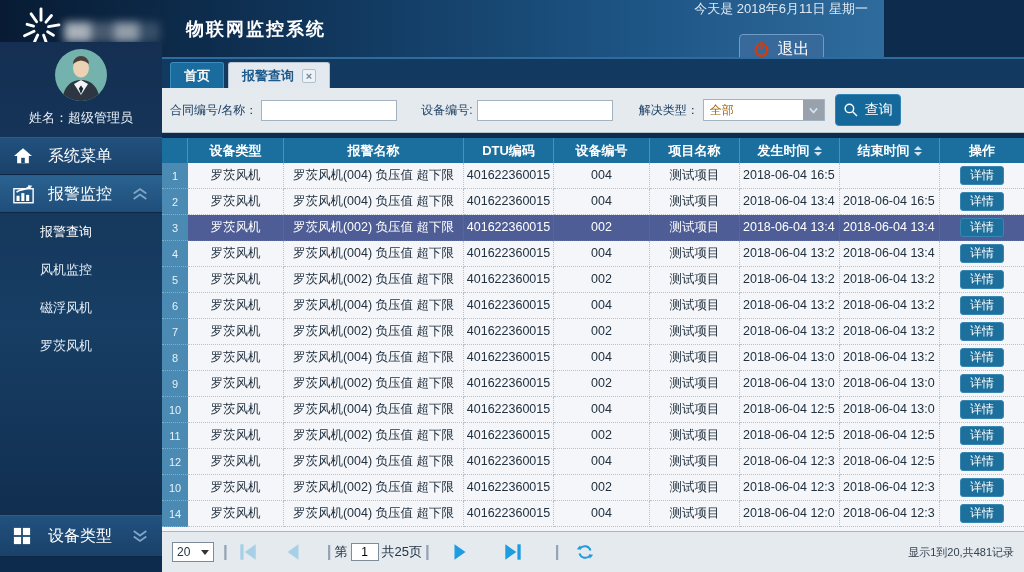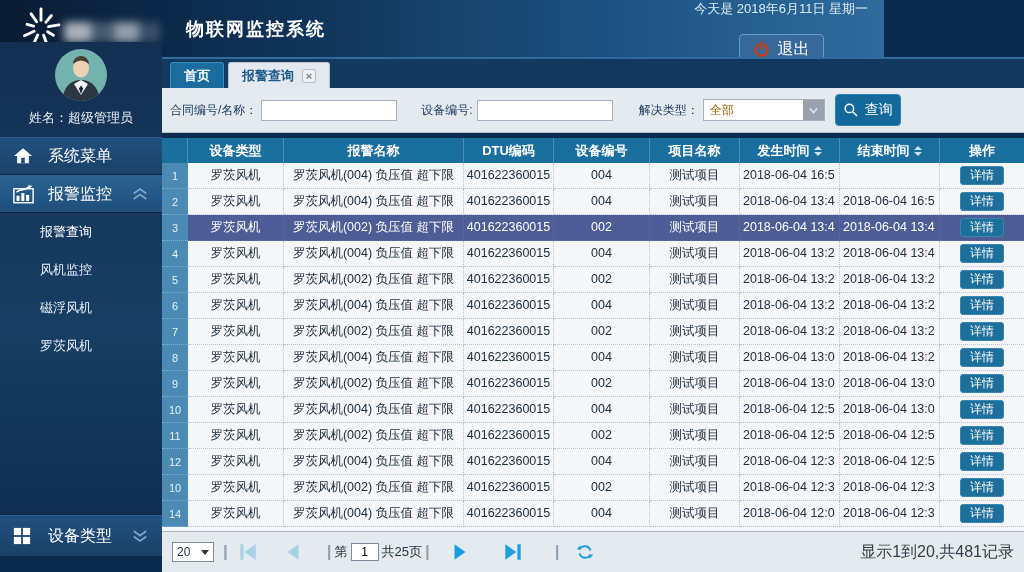--- a/index.html
+++ b/index.html
@@ -94,21 +94,21 @@
     padding:0 10px; gap:9px; font-size:13px; color:#223344; }
   .psize { width:42px; height:20px; background:#fff; border:1px solid #7e8b98; display:flex; align-items:center;
     justify-content:space-between; padding:0 4px; font-size:12px; cursor:pointer; }
   .caret { width:0; height:0; border-left:4px solid transparent; border-right:4px solid transparent;
     border-top:5px solid #333; }
   .pg-sep { color:#93a3b2; font-size:17px; font-weight:bold; }
   .pbtn { display:flex; cursor:pointer; }
   .pg-prev { margin-left:14px; } .pg-group { margin-left:14px; display:flex; align-items:center; gap:3px; }
   .pg-next { margin-left:10px; } .pg-last { margin-left:22px; } .pg-refresh { margin-left:6px; }
   .page-input { width:28px; height:18px; border:1px solid #7e8b98; text-align:center; font-size:12px; }
-  .pg-summary { margin-left:auto; font-size:16px; color:#333f4c; }
+  .pg-summary { margin-left:auto; font-size:11px; color:#333f4c; }
 </style>
 </head>
 <body>
 
 <div id="app">
 
   <div class="top-header">
     <div class="logo">
       <svg viewBox="0 0 48 48" width="46" height="46">
         <g stroke="#fff" stroke-width="3" stroke-linecap="round">

